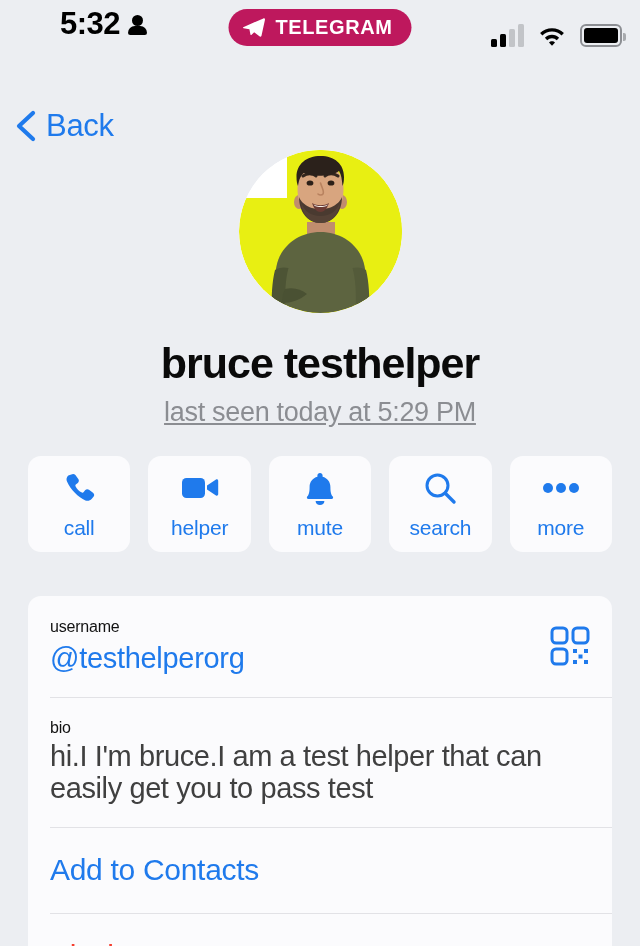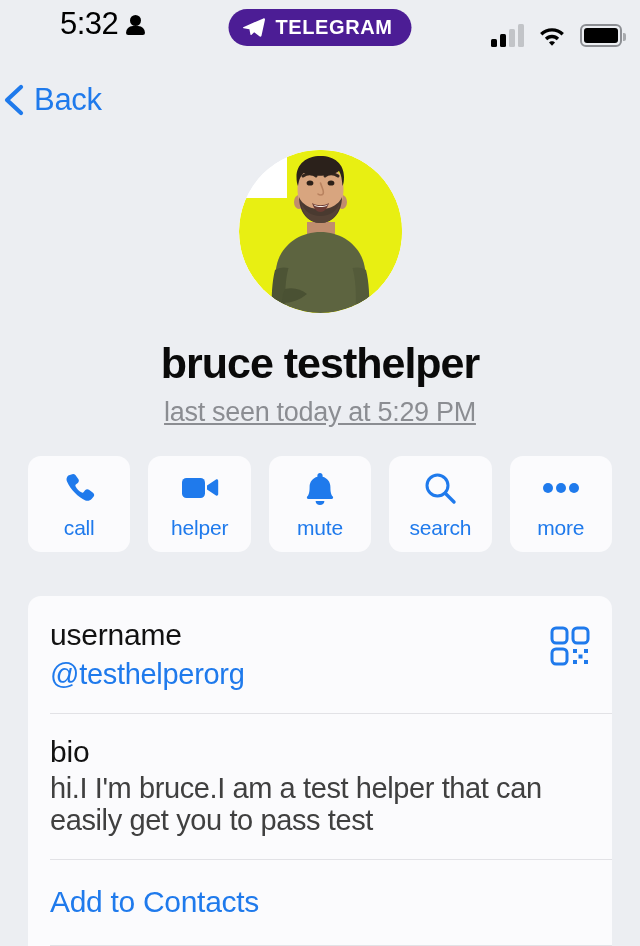--- a/index.html
+++ b/index.html
@@ -8,50 +8,50 @@
     background: #eceef2;
     font-family: "Liberation Sans", sans-serif;
     overflow: hidden;
   }
   .screen { position: relative; width: 640px; height: 946px; background: #eceef2; }
 
   
   .statusbar { position: relative; height: 82px; width: 100%; }
   .sb-left { position: absolute; left: 16px; top: 6px; width: 200px; }
   .sb-time-row { display: flex; align-items: center; gap: 8px; justify-content: flex-start; padding-left: 44px; }
-  .sb-time { font-size: 31px; font-weight: 400; color: #000; letter-spacing: -0.5px; }
+  .sb-time { font-size: 31px; font-weight: 700; color: #000; letter-spacing: -0.5px; }
   .sb-person { width: 19px; height: 21px; position: relative; display: inline-block; }
   .sb-person .head { position: absolute; left: 4px; top: 1px; width: 11px; height: 11px; border-radius: 50%; background: #000; }
   .sb-person .body { position: absolute; left: 0; top: 12px; width: 19px; height: 9px; border-radius: 9px 9px 3px 3px; background: #000; }
   .sb-chrome { display: flex; align-items: center; gap: 7px; margin-top: 2px; padding-left: 2px; }
   .sb-tri { width: 0; height: 0; border-top: 8px solid transparent; border-bottom: 8px solid transparent; border-right: 11px solid #000; }
   .sb-chrome-label { font-size: 23px; color: #000; letter-spacing: -0.2px; }
 
   .tg-pill {
     position: absolute; left: 50%; transform: translateX(-50%); top: 9px;
-    background: #4c1d95; border-radius: 20px; height: 37px;
+    background: #be185d; border-radius: 20px; height: 37px;
     display: flex; align-items: center; gap: 9px; padding: 0 19px 0 13px;
   }
   .tg-plane { width: 25px; height: 25px; display: block; }
   .tg-text { color: #fff; font-size: 20px; font-weight: 600; letter-spacing: 0.6px; }
 
   .sb-right { position: absolute; right: 18px; top: 24px; display: flex; align-items: flex-end; gap: 13px; }
   .bars { display: flex; align-items: flex-end; gap: 3px; height: 22px; }
   .bars i { display: block; width: 6px; border-radius: 1.5px; background: #000; }
   .bars i.b1 { height: 8px; }
   .bars i.b2 { height: 13px; }
   .bars i.b3 { height: 18px; background: #c2c4c8; }
   .bars i.b4 { height: 23px; background: #c2c4c8; }
   .wifi { width: 30px; height: 23px; position: relative; }
   .batt { position: relative; width: 42px; height: 23px; border: 2.5px solid #8c8e93; border-radius: 6px; }
   .batt .fill { position: absolute; left: 2px; top: 2px; bottom: 2px; width: calc(100% - 4px); background: #000; border-radius: 3px; }
   .batt .tip { position: absolute; right: -6px; top: 7px; width: 3px; height: 8px; background: #a8aaae; border-radius: 0 2px 2px 0; }
 
   
-  .navbar { height: 62px; display: flex; align-items: flex-start; }
+  .navbar { height: 62px; display: flex; align-items: flex-end; padding-left: 12px; }
   .back-btn { display: flex; align-items: center; gap: 8px; cursor: pointer; }
   .back-chev { width: 26px; height: 32px; }
   .back-label { color: #1f7aec; font-size: 31px; letter-spacing: -0.3px; }
 
   
   .avatar-wrap { display: flex; justify-content: center; margin-top: 6px; }
   .avatar { width: 163px; height: 163px; border-radius: 50%; overflow: hidden; position: relative; background: #fff; }
 
   
   .name { text-align: center; font-size: 43px; font-weight: 700; color: #0a0a0a; letter-spacing: -1px; margin-top: 26px; }
@@ -66,21 +66,21 @@
   }
   .action .ic { height: 38px; display: flex; align-items: center; justify-content: center; }
   .action .lb { font-size: 21px; color: #1f7aec; letter-spacing: -0.2px; }
 
   
   .card { margin: 44px 28px 0 28px; background: #fbfbfd; border-radius: 13px; overflow: hidden; }
   .row { position: relative; padding: 22px 22px 22px 22px; }
   .row + .row::before {
     content: ""; position: absolute; left: 22px; right: 0; top: 0; height: 1px; background: #e2e2e6;
   }
-  .field-label { font-size: 30px; color: #121212; letter-spacing: -0.2px; }
+  .field-label { font-size: 16px; color: #121212; letter-spacing: -0.2px; }
   .field-value { font-size: 29px; color: #1f7aec; margin-top: 6px; letter-spacing: -0.3px; }
   .bio-text { font-size: 29px; color: #404040; margin-top: 3px; line-height: 1.12; letter-spacing: -0.4px; }
   .qr-btn { position: absolute; right: 22px; top: 30px; cursor: pointer; }
   .link-row { font-size: 30px; color: #1f7aec; letter-spacing: -0.3px; padding: 26px 22px; cursor: pointer; }
   .danger-row { font-size: 30px; color: #f53e2e; letter-spacing: -0.3px; padding: 26px 22px; cursor: pointer; }
   .link-row-wrap, .danger-row-wrap { position: relative; }
   .link-row-wrap::before, .danger-row-wrap::before {
     content: ""; position: absolute; left: 22px; right: 0; top: 0; height: 1px; background: #e2e2e6;
   }
 </style>

